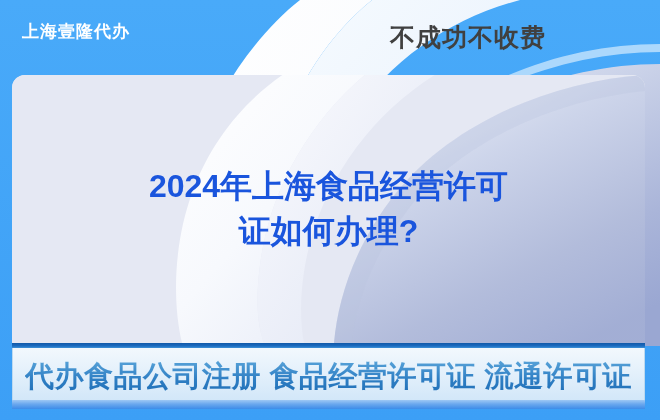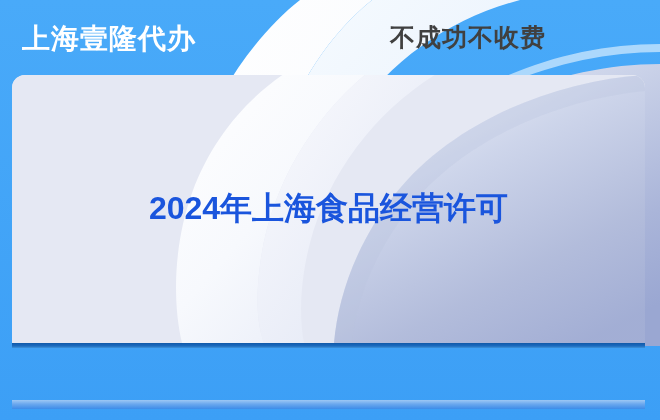--- a/index.html
+++ b/index.html
@@ -16,21 +16,21 @@
   
   #bgdeco{position:absolute;left:0;top:0;width:660px;height:420px;}
 
   
   .hdr{
     position:absolute;top:0;left:0;width:660px;height:75px;
     z-index:5;pointer-events:none;
   }
   #brand{
     position:absolute;left:22px;top:20px;
-    font-size:28px;font-weight:700;color:#ffffff;
+    font-size:17px;font-weight:700;color:#ffffff;
     letter-spacing:1px;white-space:nowrap;
   }
   #slogan{
     position:absolute;left:390px;top:21px;
     font-size:25px;font-weight:700;color:#404040;
     letter-spacing:1px;white-space:nowrap;
   }
 
   
   #card{
@@ -191,19 +191,23 @@
                C548,24 452,64 398,132
                C362,178 344,226 340,268
                L322,268
                C326,222 344,168 384,118
                C440,48 540,6 633,0 Z"></path>
     </svg>
   </div>
 
   <div id="title">
     <div class="tline l1">2024年上海食品经营许可</div>
+    <div class="tline l2">证如何办理?</div>
   </div>
 
   <div id="divider"></div>
 
+  <div id="footbar">
+    <div id="keywords">代办食品公司注册 食品经营许可证 流通许可证</div>
+  </div>
   <div id="footshine"></div>
 
 </div>
 
 </body></html>

